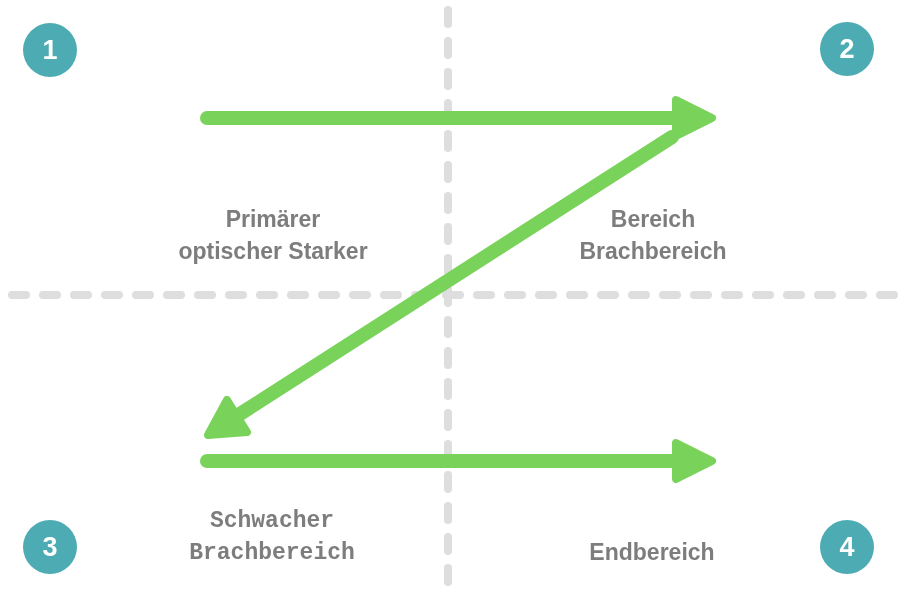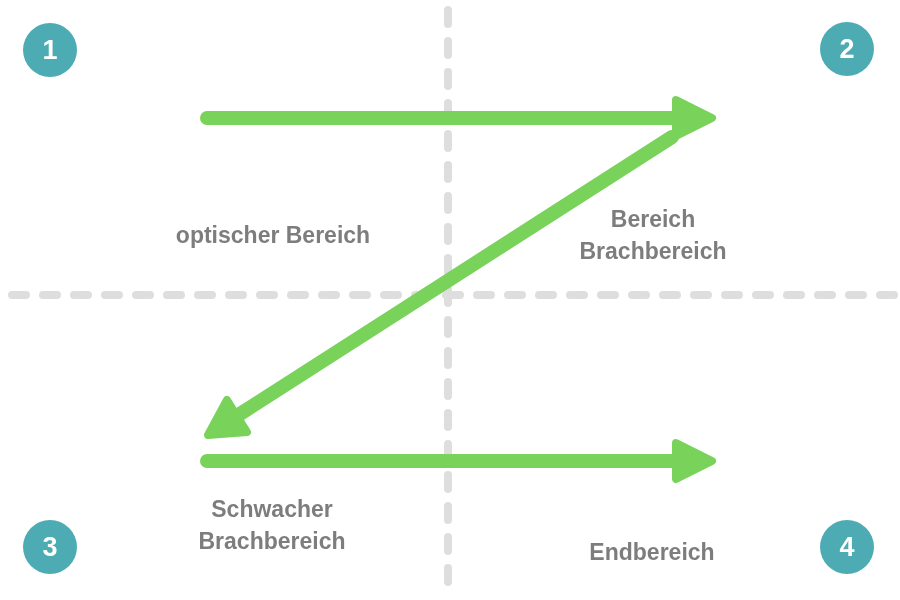--- a/index.html
+++ b/index.html
@@ -64,21 +64,21 @@
     text-align: center;
     color: var(--label, #7d7d7d);
     font-size: 23px;
     font-weight: 700;
     line-height: 32px;
     white-space: nowrap;
   }
   .q-label span { display: block; }
   .label-1 { left: 273px; top: 235px; }
   .label-2 { left: 653px; top: 235px; }
-  .label-3 { left: 272px; top: 525px; }
+  .label-3 { left: 272px; top: 537px; font-family: Liberation Mono, monospace; }
   .label-4 { left: 652px; top: 552px; }
 </style>
 </head>
 <body>
 
 <div class="stage">
 
   <svg class="diagram-canvas" viewBox="0 0 900 600" xmlns="http://www.w3.org/2000/svg">
 
     <line class="dash-line" x1="448" y1="10" x2="448" y2="596"></line>
@@ -107,21 +107,22 @@
     <span>2</span>
   </div>
   <div class="badge badge-3">
     <span>3</span>
   </div>
   <div class="badge badge-4">
     <span>4</span>
   </div>
 
   <div class="q-label label-1">
-    <span>optischer Bereich</span>
+    <span>Primärer</span>
+    <span>optischer Starker</span>
   </div>
   <div class="q-label label-2">
     <span>Bereich</span>
     <span>Brachbereich</span>
   </div>
   <div class="q-label label-3">
     <span>Schwacher</span>
     <span>Brachbereich</span>
   </div>
   <div class="q-label label-4">

